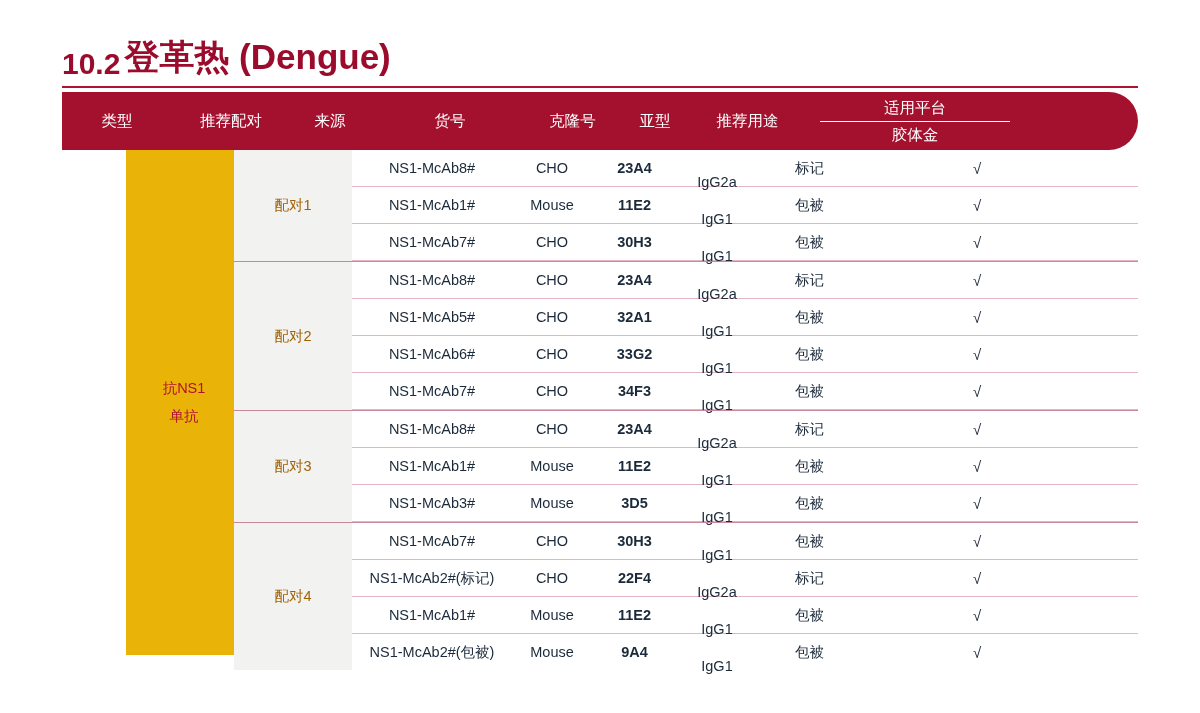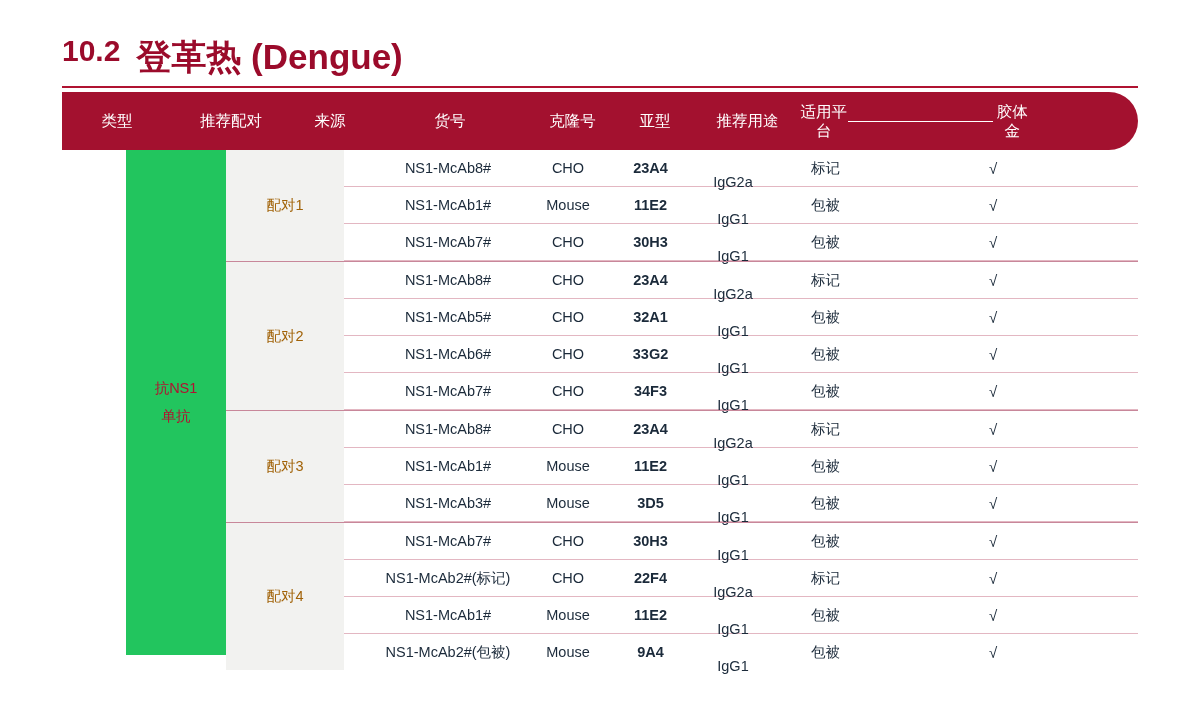--- a/index.html
+++ b/index.html
@@ -16,22 +16,22 @@
     width: 1200px;
     height: 713px;
     background: #ffffff;
   }
   
   .title-wrap {
     position: absolute;
     left: 62px;
     top: 34px;
     display: flex;
-    align-items: flex-start;
-    gap: 16px;
+    align-items: flex-end;
+    gap: 4px;
   }
   .title-num {
     font-size: 30px;
     font-weight: bold;
     color: #9b0b2b;
     letter-spacing: 0px;
   }
   .title-text {
     font-size: 35px;
     font-weight: bold;
@@ -68,21 +68,21 @@
     font-size: 15.5px;
   }
   .hcell {
     text-align: center;
     display: flex;
     align-items: center;
     justify-content: center;
     height: 100%;
   }
   .hcell.platform {
-    flex-direction: row;
+    flex-direction: column;
     justify-content: center;
     gap: 1px;
   }
   .platform-top { line-height: 1.25; }
   .platform-divider {
     width: 190px;
     height: 1px;
     background: #ffffff;
     margin: 2px 0 2px 0;
   }
@@ -102,24 +102,25 @@
   .table-body {
     position: absolute;
     left: 126px;
     top: 150px;
     width: 1012px;
     height: 505px;
     display: flex;
   }
   .type-col {
     width: 100px;
-    background: #22c55e;
-    display: flex;
-    align-items: center;
-    justify-content: center;
+    background: #eab308;
+    display: flex;
+    align-items: center;
+    justify-content: center;
+    padding-left: 8px;
   }
   .type-label {
     color: #b01331;
     font-size: 14.5px;
     text-align: center;
     line-height: 1.9;
   }
   .groups-col {
     flex: 1;
     display: flex;
@@ -152,21 +153,21 @@
     font-size: 14.5px;
     color: #1b2a3a;
   }
   .group:last-child .rows-col .drow:last-child { border-bottom: none; }
   .dcell {
     text-align: center;
     display: flex;
     align-items: center;
     justify-content: center;
   }
-  .d3 { width: 160px; padding-left: 24px; }
+  .d3 { width: 160px; }
   .d4 { width: 80px; }
   .d5 { width: 85px; font-weight: bold; }
   .d6 { width: 80px; margin-top: 28px; }
   .d7 { width: 105px; }
   .d8 { width: 230px; }
   .check { font-size: 15px; color: #1b2a3a; }
 </style>
 </head>
 <body>
 

